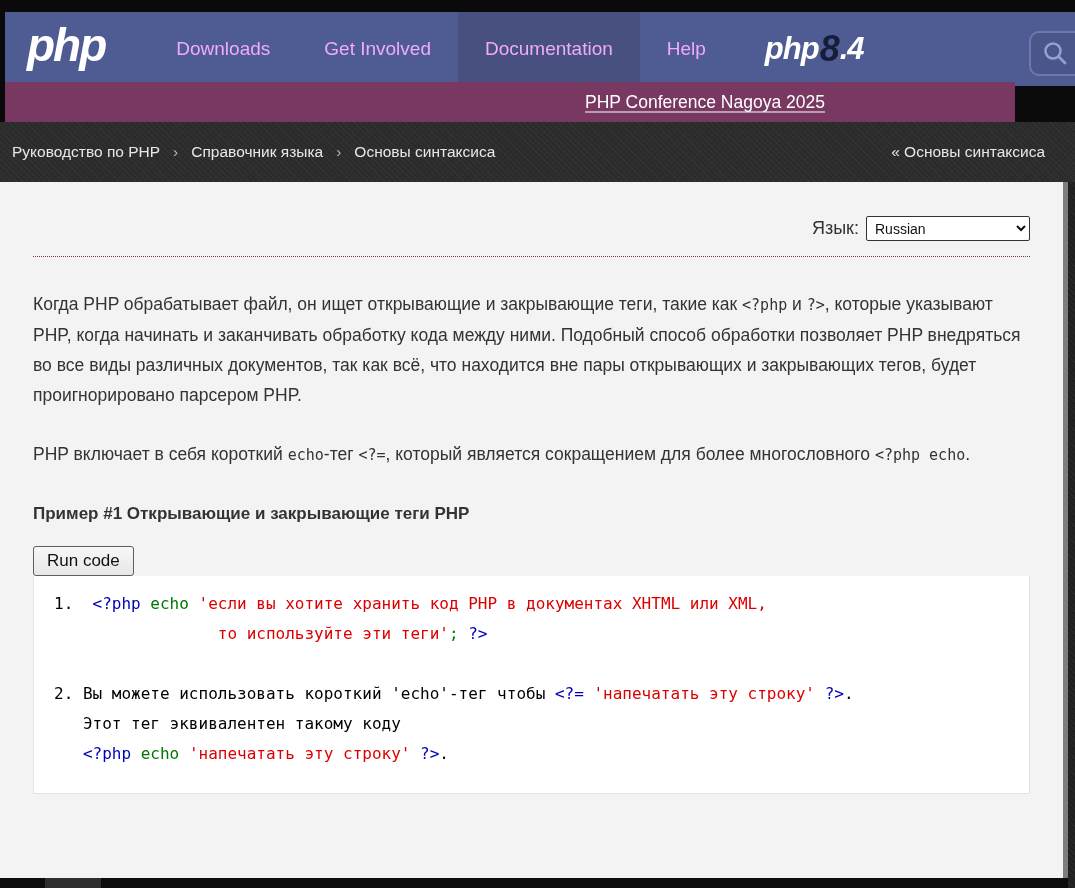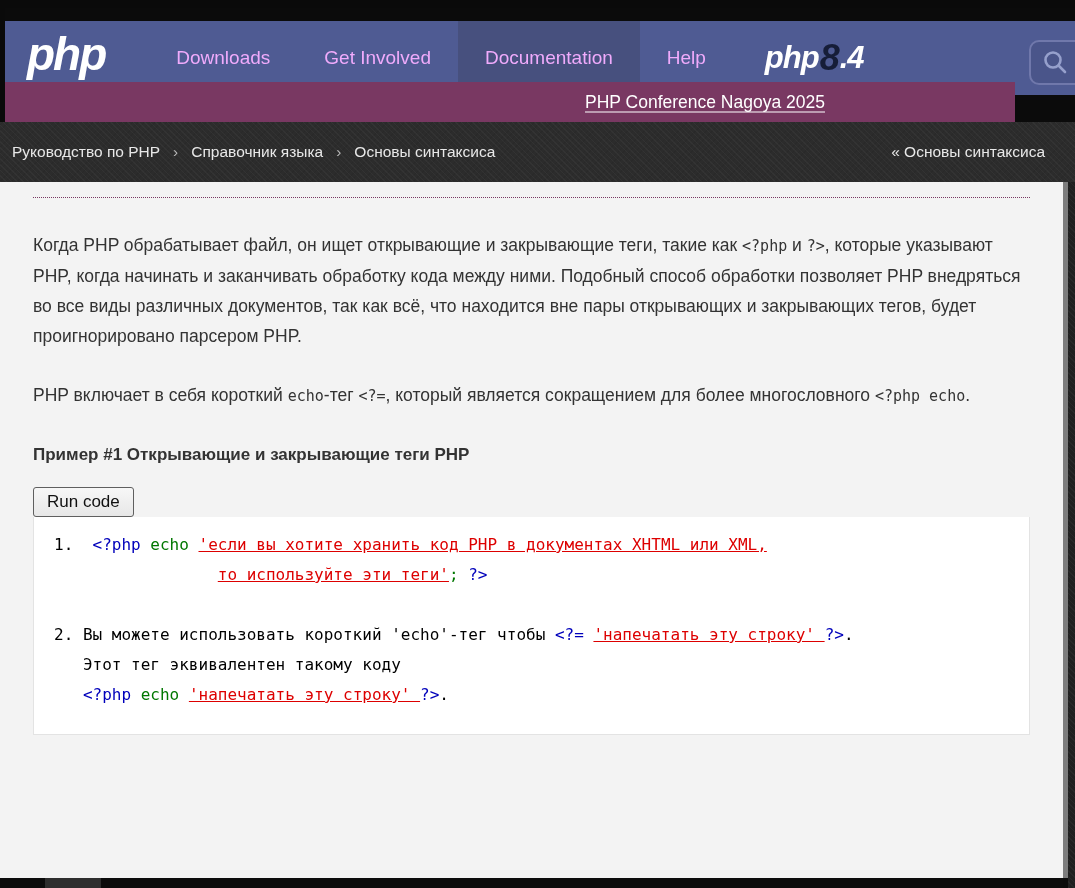--- a/index.html
+++ b/index.html
@@ -8,21 +8,21 @@
   #screen {
     position:relative; width:1075px; height:888px; overflow:hidden;
     background:#0b0b0b;
   }
   
   .top-border { position:absolute; left:0; top:0; width:1075px; height:8px; background:#0a0a0a; }
   .left-border { position:absolute; left:0; top:8px; width:5px; height:114px; background:#0a0a0a; }
 
   
   .navbar {
-    position:absolute; left:5px; top:21px; width:1070px; height:74px;
+    position:absolute; left:5px; top:12px; width:1070px; height:74px;
     background:#4f5b93; display:flex; align-items:stretch; overflow:hidden;
   }
   .php-logo {
     align-self:center; margin-left:22px; margin-right:44px;
     color:#ffffff; font-size:46px; font-weight:bold; font-style:italic;
     letter-spacing:-2px; line-height:1; padding-bottom:8px; cursor:pointer;
   }
   .nav-item {
     display:flex; align-items:center; padding:0 27px;
     color:#f0abfc; font-size:19px; cursor:pointer; white-space:nowrap;
@@ -92,21 +92,21 @@
     border-radius:3px; cursor:pointer;
   }
   .codeblock {
     background:#ffffff; border:1px solid #e3e3e3; border-top:none;
     padding:13px 10px 24px 20px; font-family:"DejaVu Sans Mono", monospace;
     font-size:16px; line-height:30px; white-space:pre; overflow:hidden;
   }
   .tk-plain { color:#000000; }
   .tk-tag   { color:#0000BB; }
   .tk-kw    { color:#007700; }
-  .tk-str   { color:#DD0000;text-decoration:underline; }
+  .tk-str   { color:#DD0000; }
 
   
   .vscroll-thumb { position:absolute; left:1063px; top:182px; width:5px; height:696px; background:#7d7d7d; }
   .vscroll-track {
     position:absolute; left:1068px; top:182px; width:7px; height:706px;
     background-color:#202020;
     background-image:repeating-linear-gradient(45deg, rgba(255,255,255,0.04) 0 1px, transparent 1px 4px);
   }
   .hscroll-track { position:absolute; left:0; top:878px; width:1063px; height:10px; background:#0c0c0c; }
   .hscroll-thumb { position:absolute; left:45px; top:0; width:56px; height:10px; background:#2e2e2e; }
@@ -149,20 +149,26 @@
       <span class="crumb-link">Руководство по PHP</span>
       <span class="crumb-sep">›</span>
       <span class="crumb-link">Справочник языка</span>
       <span class="crumb-sep">›</span>
       <span class="crumb-link">Основы синтаксиса</span>
     </div>
     <span class="crumb-right">« Основы синтаксиса</span>
   </div>
 
   <div class="page">
+    <div class="lang-row">
+      <span class="lang-label">Язык:</span>
+      <select class="lang-select">
+        <option>Russian</option>
+      </select>
+    </div>
 
     <hr class="title-sep">
 
     <p class="body-par"><span>Когда PHP обрабатывает файл, он ищет открывающие и закрывающие теги, такие как </span><span class="inline-code">&lt;?php</span><span> и </span><span class="inline-code">?&gt;</span><span>, которые указывают PHP, когда начинать и заканчивать обработку кода между ними. Подобный способ обработки позволяет PHP внедряться во все виды различных документов, так как всё, что находится вне пары открывающих и закрывающих тегов, будет проигнорировано парсером PHP.</span></p>
     <p class="body-par"><span>PHP включает в себя короткий </span><span class="inline-code">echo</span><span>-тег </span><span class="inline-code">&lt;?=</span><span>, который является сокращением для более многословного </span><span class="inline-code">&lt;?php echo</span><span>.</span></p>
 
     <div class="example-title">Пример #1 Открывающие и закрывающие теги PHP</div>
 
     <button class="run-btn">Run code</button>
 

